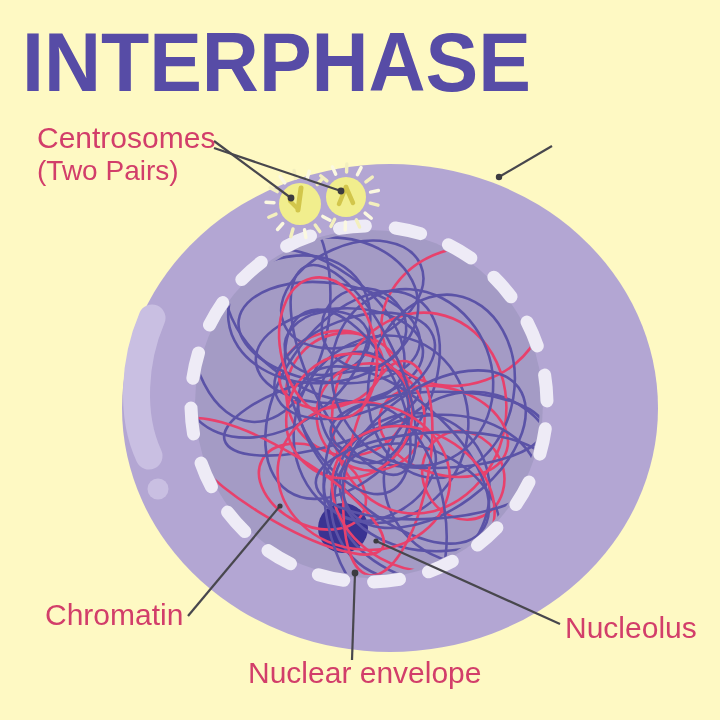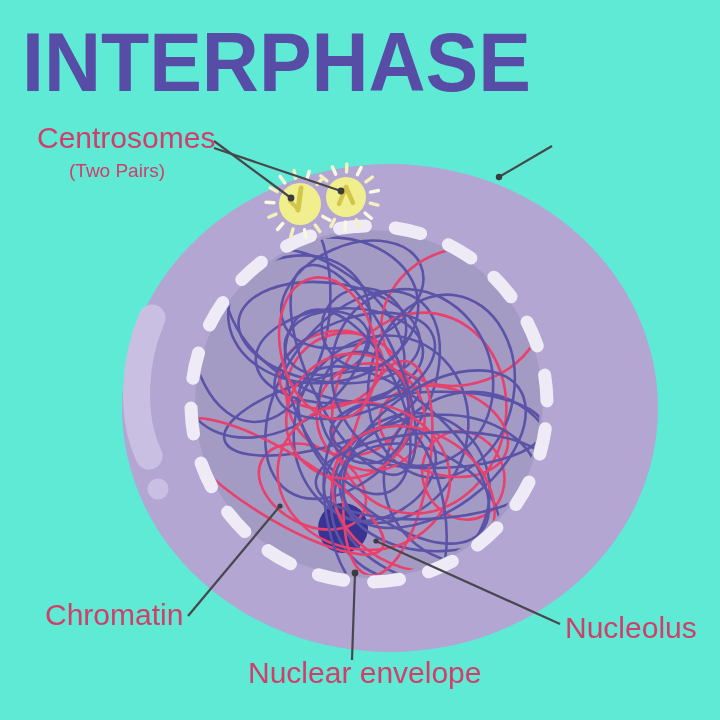--- a/index.html
+++ b/index.html
@@ -1,30 +1,30 @@
 <!DOCTYPE html>
 <html><head>
 <meta charset="utf-8">
 <style>
   html,body{margin:0;padding:0;background:#ffffff;}
   .stage{
-    position:relative;width:720px;height:720px;background:#5eead4;overflow:hidden;
+    position:relative;width:720px;height:720px;background:#fef9c3;overflow:hidden;
     font-family:"Liberation Sans", sans-serif;
   }
   .scene{position:absolute;left:0;top:0;width:720px;height:720px;}
   .title{
     position:absolute;left:22px;top:20px;font-size:84px;font-weight:bold;
     color:#574ca6;line-height:84px;letter-spacing:0px;white-space:nowrap;
     transform:scaleX(0.94);transform-origin:left top;
   }
   .lbl{
     position:absolute;color:#d23e6a;font-size:30px;line-height:33px;white-space:nowrap;
   }
   .lbl .ln{display:block;}
-  .lbl .sm{font-size:19px;margin-left:32px;}
+  .lbl .sm{font-size:28px;}
   .lbl-plasma{line-height:35px;}
 </style>
 </head>
 <body>
 
 <div class="stage">
 
   <svg id="scene" class="scene" viewBox="0 0 720 720">
     <defs>
       <clipPath id="nucClip">

